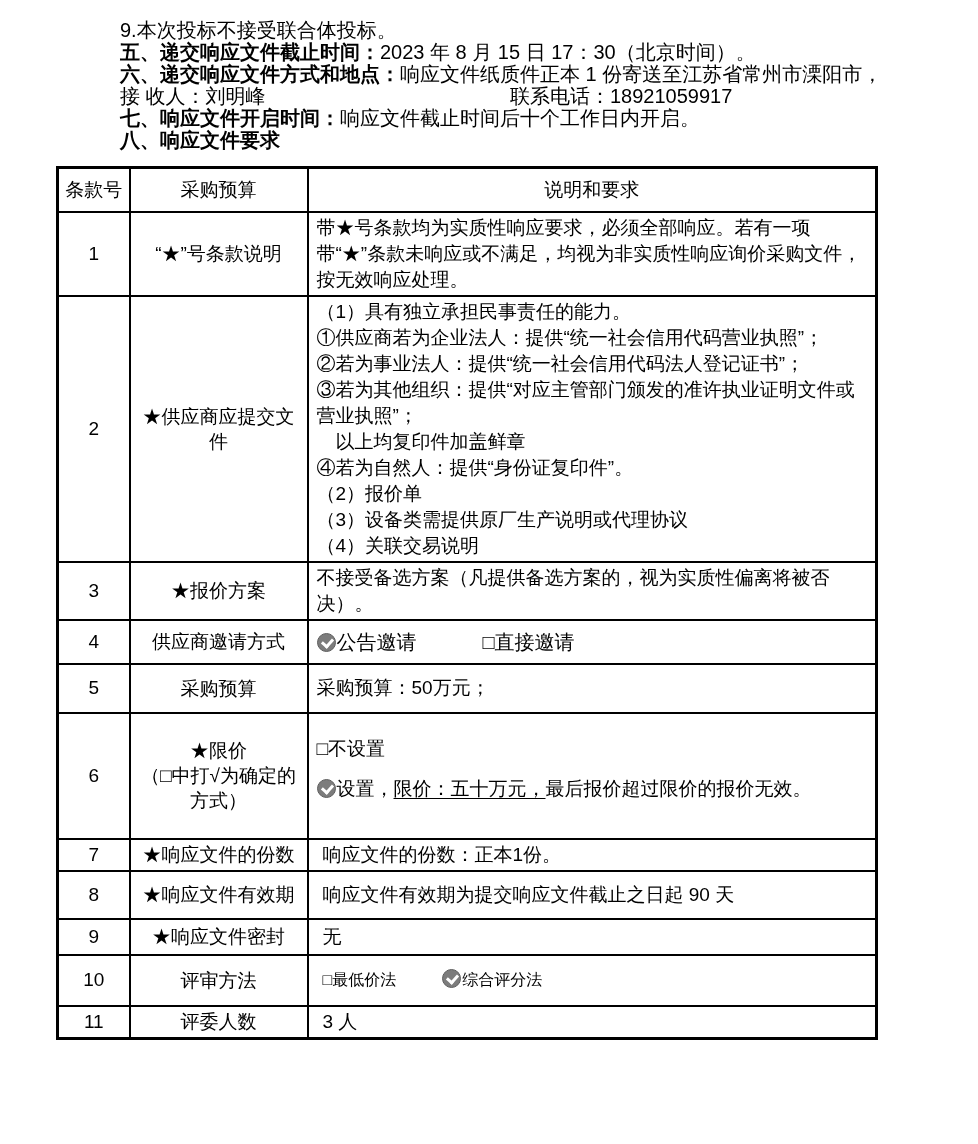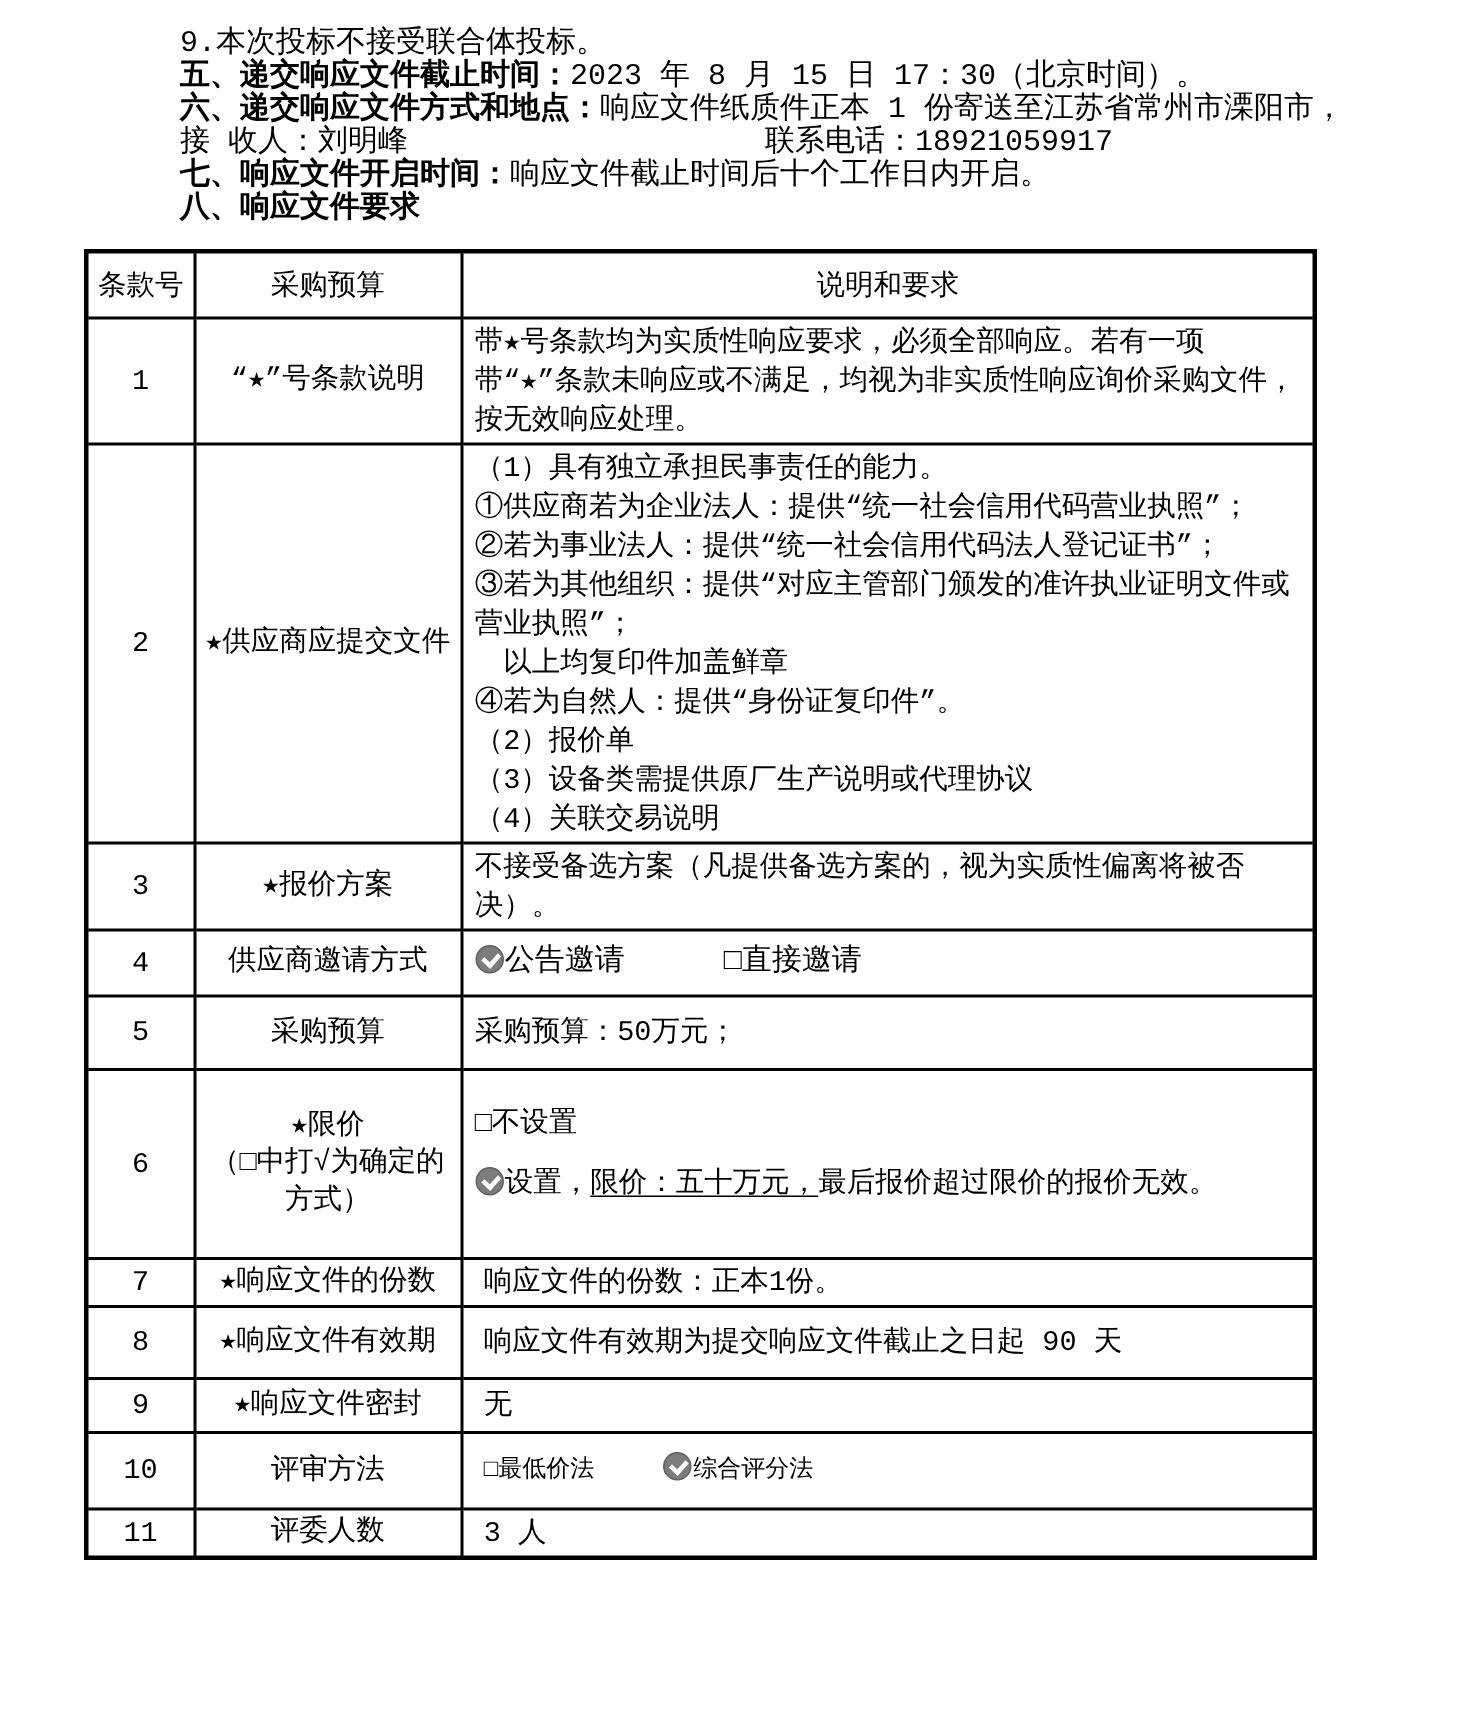--- a/index.html
+++ b/index.html
@@ -1,20 +1,20 @@
 <!DOCTYPE html>
 <html><head>
 <meta charset="utf-8">
 <style>
   * { box-sizing: border-box; }
   html,body { margin:0; padding:0; background:#e8e8e8; }
   .page {
     width: 978px; height: 1144px; margin: 0 auto;
     background: #ffffff; color: #000;
-    font-family: Liberation Mono, monospace;
+    font-family: Liberation Sans, sans-serif;
     font-size: 20px; overflow: hidden; position: relative;
   }
   .intro { padding: 19px 56px 0 82px; }
   .intro p { margin: 0; line-height: 22px; }
   .ind { text-indent: 38px; }
   .m14 { margin-top: 14px; }
   .m26 { margin-top: 26px; }
   .m13 { margin-top: 13px; }
   .m16 { margin-top: 16px; }
   b { font-weight: bold; }

